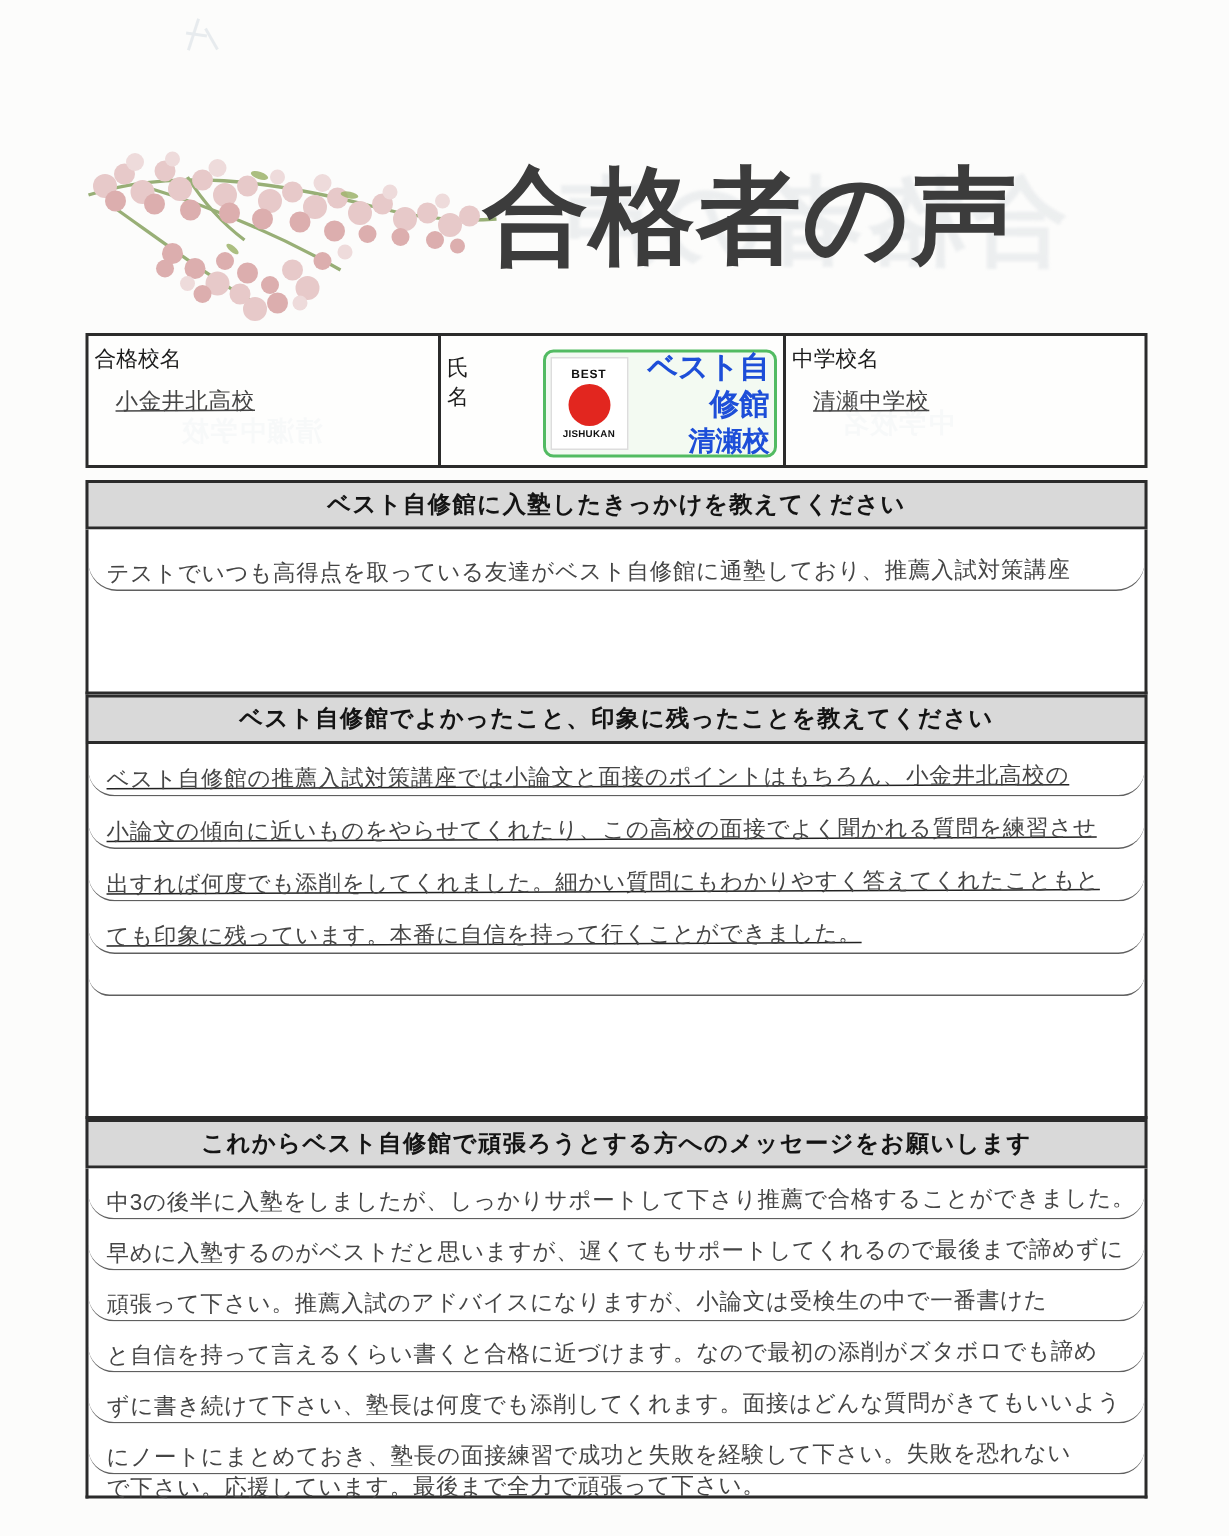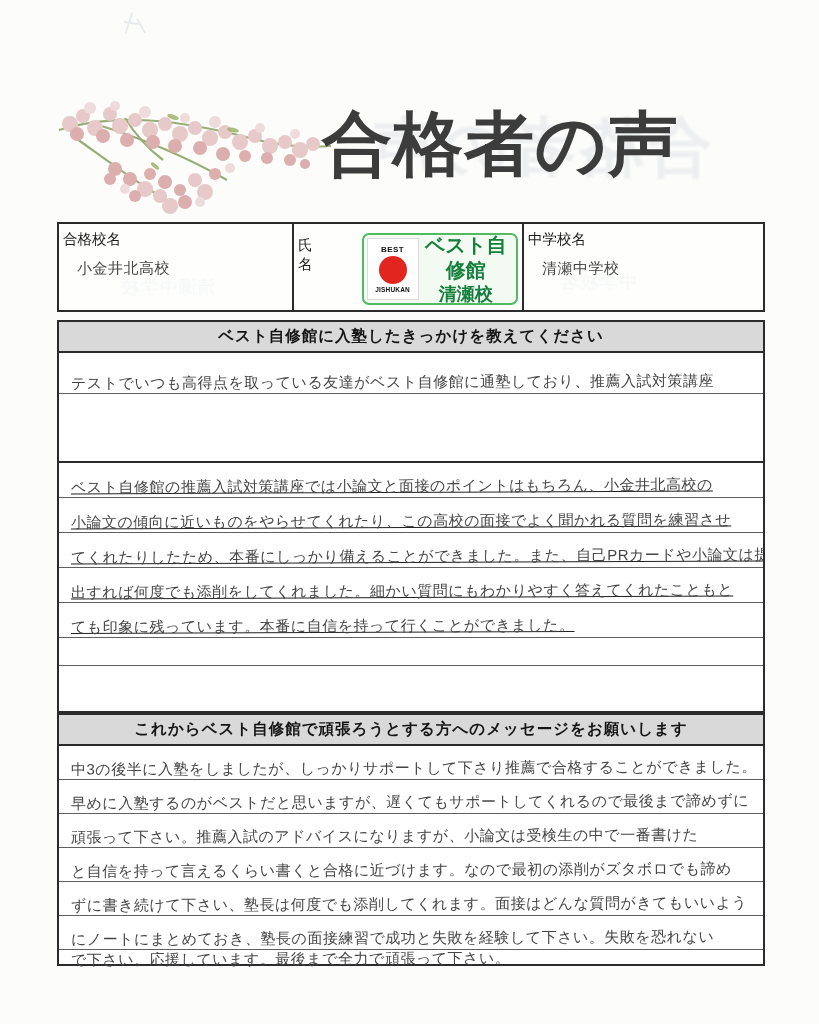--- a/index.html
+++ b/index.html
@@ -53,59 +53,59 @@
     border:2px solid #2b2b2b;display:flex;box-sizing:border-box;background:rgba(255,255,255,.6);
   }
   .info-cell{position:relative;box-sizing:border-box;padding:6px 4px;}
   .info-cell + .info-cell{border-left:2px solid #2b2b2b;}
   .ic1{width:233px;}
   .ic2{width:230px;display:flex;gap:32px;}
   .ic3{flex:1;}
   .cell-label{font-size:14.5px;color:#1c1c1c;}
   .cell-value{
     font-size:21px;color:#4f4f4f;letter-spacing:3px;
-    margin-top:10px;margin-left:14px;transform:rotate(-1.2deg) skewX(-3deg);
+    margin-top:10px;margin-left:14px;transform:rotate(-1.2deg) skewX(-3deg);text-decoration:underline;
   }
   .ic2 .cell-label{margin-top:6px;}
 
   
   .logo-box{
     margin-left:6px;margin-top:3px;width:176px;height:72px;
     border:2.5px solid #52bb62;border-radius:7px;background:#f3faf2;
     display:flex;align-items:center;box-sizing:border-box;padding:3px;
   }
   .logo-mark{
     width:50px;height:60px;background:#fff;border:1px solid #ddd;
     display:flex;flex-direction:column;align-items:center;justify-content:center;flex:none;
   }
   .logo-best{font-size:8px;font-weight:700;color:#111;letter-spacing:.5px;}
   .logo-circle{width:28px;height:28px;border-radius:50%;background:#e2261f;margin:2px 0;}
   .logo-jishukan{font-size:6.5px;font-weight:700;color:#111;letter-spacing:.2px;}
-  .logo-text{flex:1;text-align:center;color:#15803d;font-weight:800;line-height:1.25;}
+  .logo-text{flex:1;text-align:right;color:#1d4ed8;font-weight:800;line-height:1.25;}
   .logo-name1{font-size:20px;}
   .logo-name2{font-size:18px;}
 
   
   .sections{position:absolute;left:57px;top:320px;width:708px;}
   .sec-header{
     box-sizing:border-box;border:2px solid #2b2b2b;background:#d9d9d9;
     height:33px;display:flex;align-items:center;justify-content:center;
     font-size:15.5px;font-weight:600;color:#141414;letter-spacing:1px;
   }
   .sec-body{
     box-sizing:border-box;border:2px solid #2b2b2b;border-top:none;background:#fff;
     position:relative;
   }
   .b1{height:110px;}
   .b2{height:250px;}
   .b3{height:220px;}
   .hrow{
     box-sizing:border-box;display:flex;align-items:flex-end;
     border-bottom:1.5px solid #5f5f5f;
-    padding:0 10px 1px 12px;overflow:hidden;
+    padding:0 10px 1px 12px;overflow:hidden;border-radius:19px;
   }
   .hrow.blank{padding:0;}
   .hrow.no-rule{border-bottom:none;}
   .hand{
     font-size:15px;color:#454545;letter-spacing:.5px;white-space:nowrap;
     transform:rotate(-.25deg);line-height:1.25;
   }
   .r41{height:41px;} .r42{height:42px;}
   .r36{height:35px;text-decoration:underline;} .r28{height:28px;}
   .r34{height:34px;} .r20{height:20px;align-items:center;}
@@ -236,29 +236,27 @@
 
   <div class="sections">
 
     <div class="sec-header">ベスト自修館に入塾したきっかけを教えてください</div>
     <div class="sec-body b1">
       <div class="hrow r41">
           <span class="hand">テストでいつも高得点を取っている友達がベスト自修館に通塾しており、推薦入試対策講座</span>
         </div>
     </div>
 
+    <div class="sec-header">ベスト自修館でよかったこと、印象に残ったことを教えてください</div>
     <div class="sec-body b2">
       <div class="hrow r36">
           <span class="hand">ベスト自修館の推薦入試対策講座では小論文と面接のポイントはもちろん、小金井北高校の</span>
         </div>
       <div class="hrow r36">
           <span class="hand">小論文の傾向に近いものをやらせてくれたり、この高校の面接でよく聞かれる質問を練習させ</span>
-        </div>
-      <div class="hrow r36">
-          <span class="hand">てくれたりしたため、本番にしっかり備えることができました。また、自己PRカードや小論文は提</span>
         </div>
       <div class="hrow r36">
           <span class="hand">出すれば何度でも添削をしてくれました。細かい質問にもわかりやすく答えてくれたこともと</span>
         </div>
       <div class="hrow r36">
           <span class="hand">ても印象に残っています。本番に自信を持って行くことができました。</span>
         </div>
       <div class="hrow r28 blank"></div>
     </div>
 

